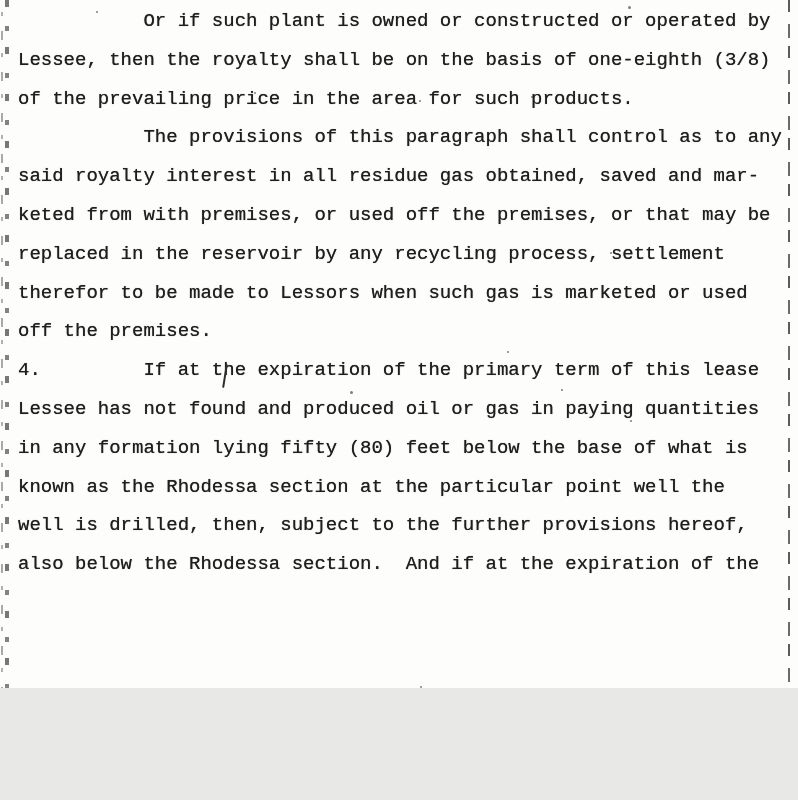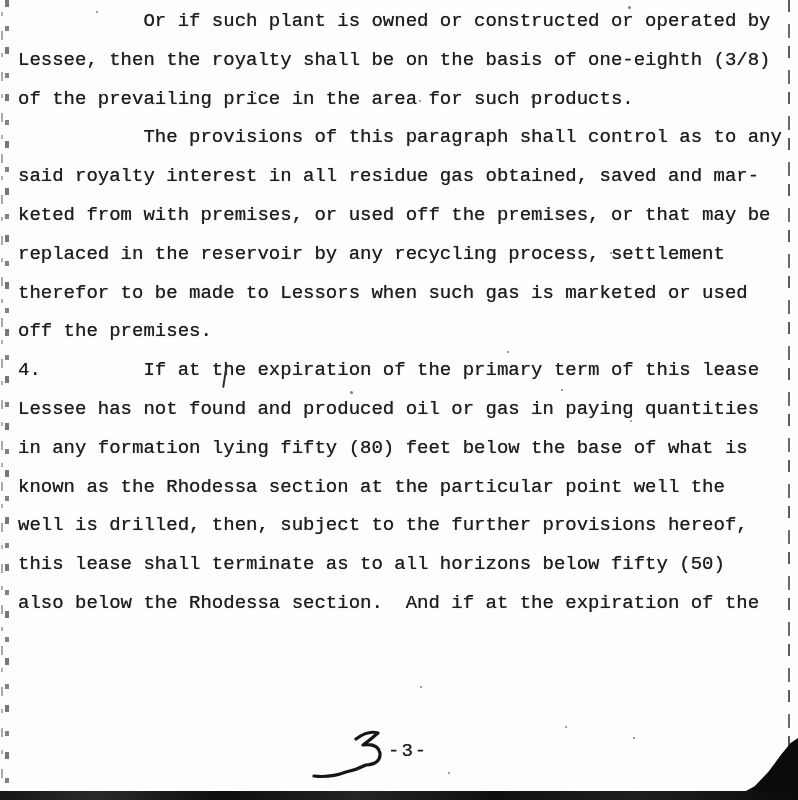--- a/index.html
+++ b/index.html
@@ -1,19 +1,19 @@
 <!DOCTYPE html>
 <html><head>
 <meta charset="utf-8">
 <style>
   html, body { margin: 0; padding: 0; background: #e8e8e6; }
   .page {
     position: relative;
     width: 798px;
-    height: 800px;
+    height: 688px;
     background: #fdfdfc;
     overflow: hidden;
     font-family: "Liberation Mono", "DejaVu Sans Mono", monospace;
   }
   
   .textblock {
     position: absolute;
     left: 18px;
     top: 2px;
     width: 772px;
@@ -117,21 +117,20 @@
       <div class="line">said royalty interest in all residue gas obtained, saved and mar-</div>
       <div class="line">keted from with premises, or used off the premises, or that may be</div>
       <div class="line">replaced in the reservoir by any recycling process, settlement</div>
       <div class="line">therefor to be made to Lessors when such gas is marketed or used</div>
       <div class="line">off the premises.</div>
       <div class="line">4.         If at the expiration of the primary term of this lease</div>
       <div class="line">Lessee has not found and produced oil or gas in paying quantities</div>
       <div class="line">in any formation lying fifty (80) feet below the base of what is</div>
       <div class="line">known as the Rhodessa section at the particular point well the</div>
       <div class="line">well is drilled, then, subject to the further provisions hereof,</div>
-      <div class="line">this lease shall terminate as to all horizons below fifty (50)</div>
       <div class="line">also below the Rhodessa section.  And if at the expiration of the</div>
     </div>
 
   <div class="pen-tick"></div>
 
   <svg class="handwritten-3" viewBox="0 0 80 58" aria-hidden="true">
     <path d="M48 13 Q60 4 70 7 Q62 14 55 19 Q70 17 72 27 Q73 38 58 39 Q48 44 38 46 Q22 52 6 50" fill="none" stroke="#161616" stroke-width="3.2" stroke-linecap="round" stroke-linejoin="round"></path>
   </svg>
 
   <div class="typed-page-number">-3-</div>

